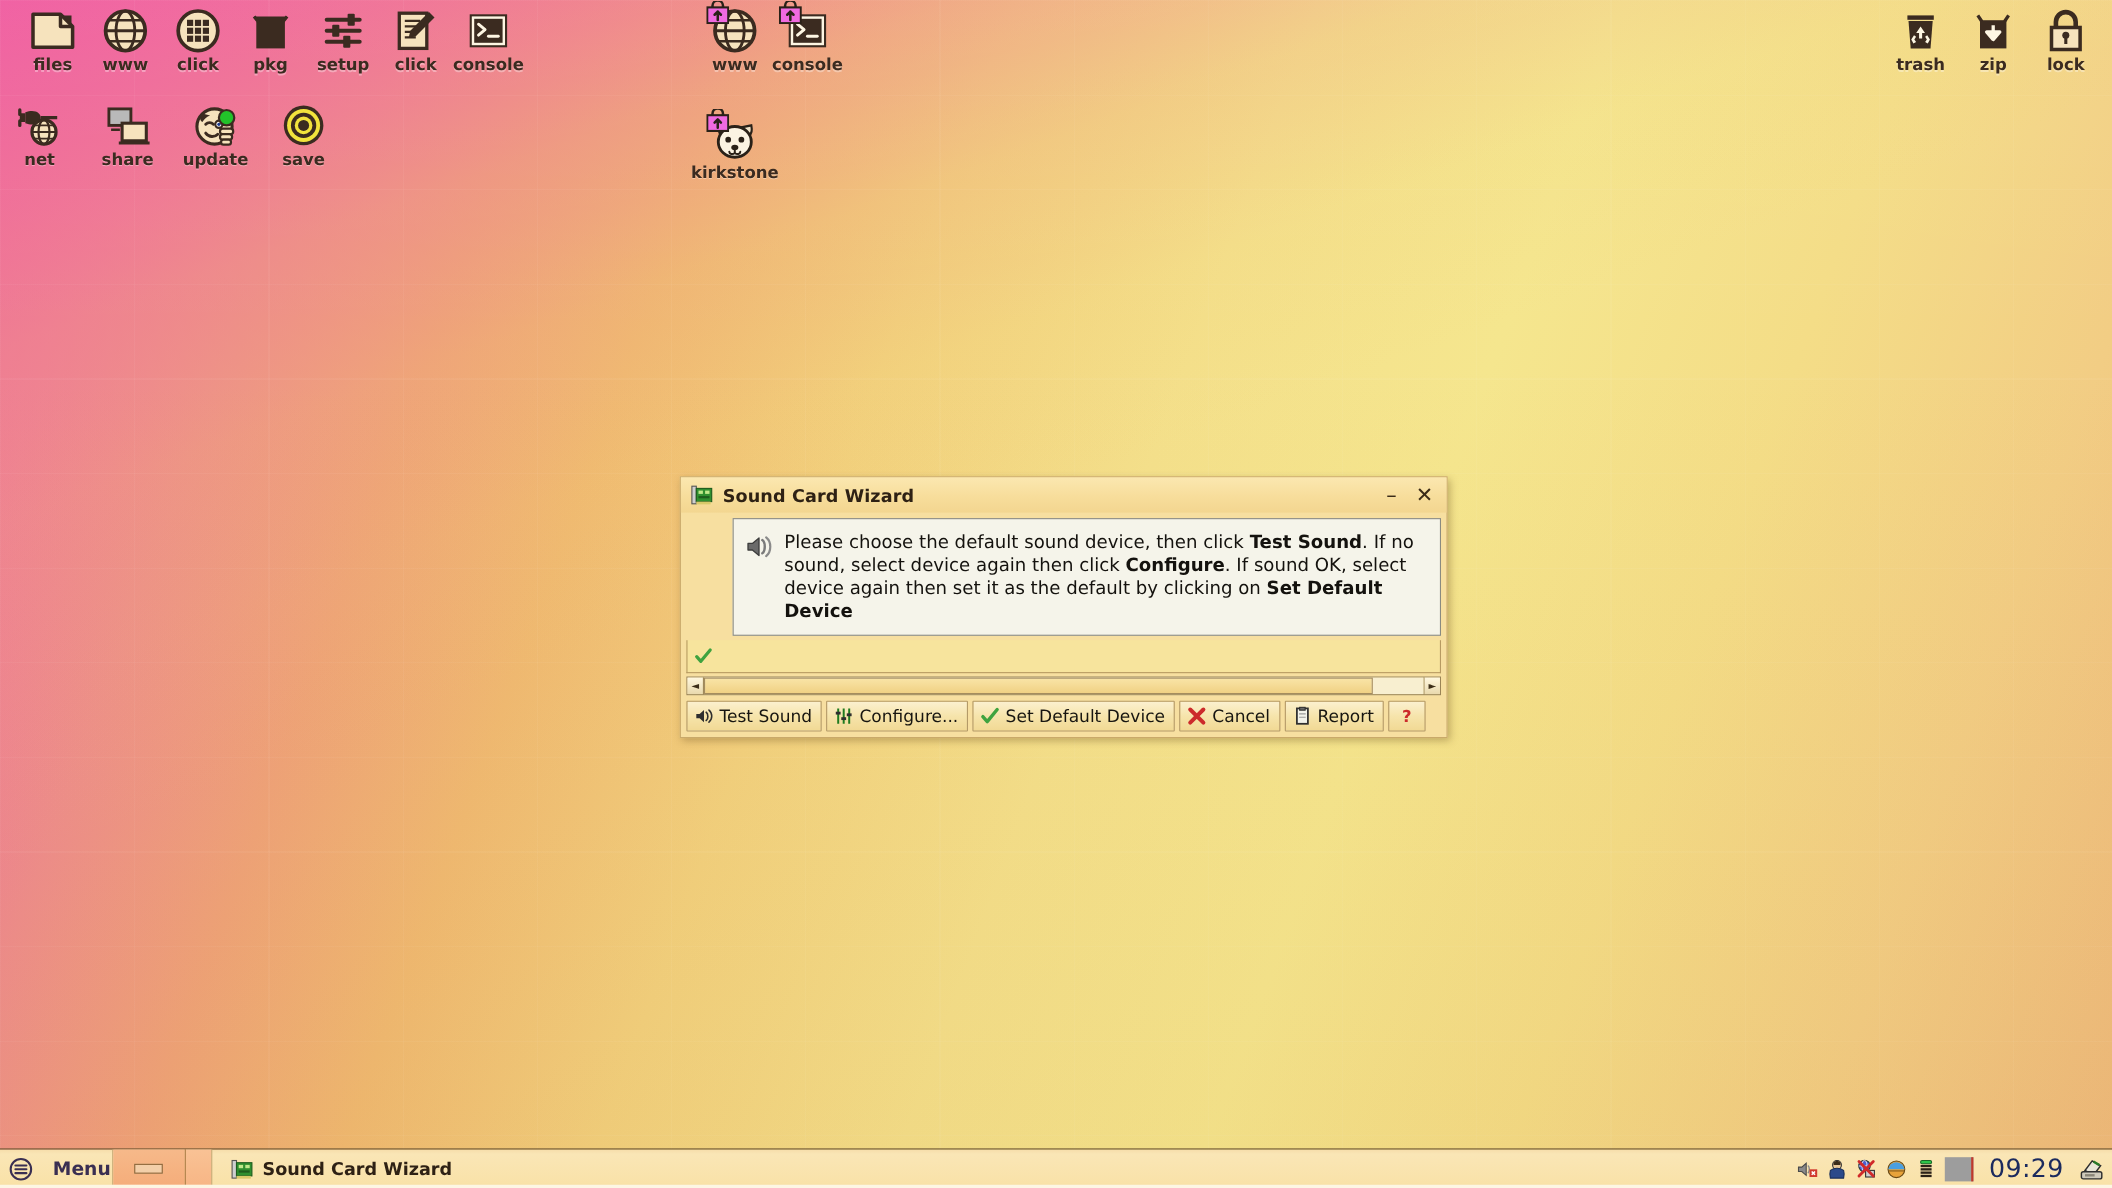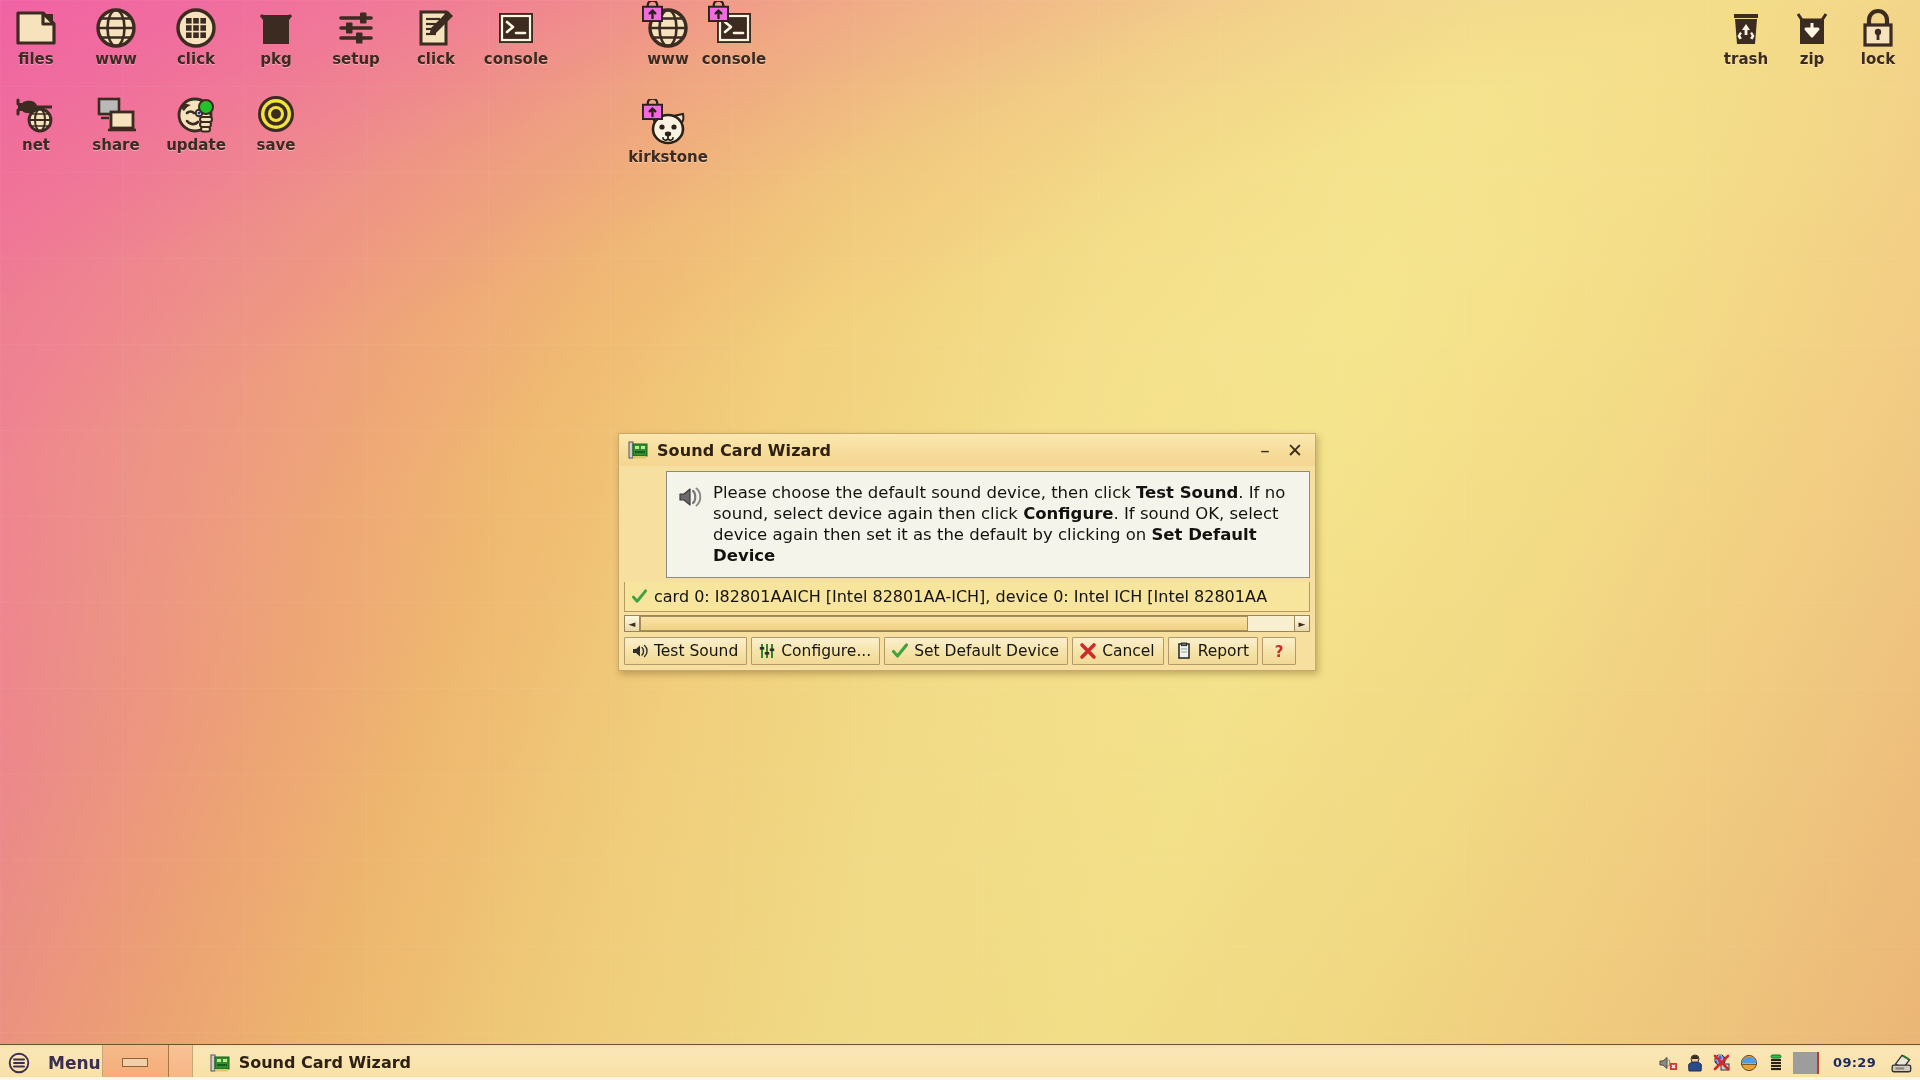--- a/index.html
+++ b/index.html
@@ -53,21 +53,21 @@
     cursor:pointer; position:relative;
   }
   .dicon .glyph{ width:44px; height:44px; position:relative; display:block; }
   .dicon .lbl{
     margin-top:2px; font-size:15px; color:#3b2b20; line-height:1.05;
     text-align:center; white-space:nowrap; font-weight:600;
     text-shadow:0 1px 0 rgba(255,255,255,.35);
   }
   .badge{ position:absolute; left:-4px; top:-5px; width:21px; height:21px; }
 
-  #icons-left{ left:4px; top:6px; gap:16px; }
+  #icons-left{ left:16px; top:6px; gap:2px; }
   #icons-left2{ left:4px; top:92px; gap:16px; }
   #icons-mid{ left:636px; top:6px; gap:2px; }
   #icons-mid2{ left:636px; top:104px; gap:2px; }
   #icons-right{ right:10px; top:6px; gap:2px;justify-content:space-between; }
 
   
   #dialog{
     position:absolute; left:618px; top:433px; width:698px;
     background:#f7dfa0;
     border:1px solid #c9a96a;
@@ -153,21 +153,21 @@
   .task{
     display:flex; align-items:center; gap:8px; padding:0 12px; cursor:pointer;
     max-width:300px;
   }
   .task .tl{ font-size:16px; font-weight:bold; color:#2e2114; white-space:nowrap; }
   #tray{
     display:flex; align-items:center; gap:7px; padding:0 6px 0 10px;
   }
   .trayicon{ width:20px; height:20px; cursor:pointer; display:block; }
   #clock{
-    font-size:13px; color:#1b2a5e; font-weight:bold; padding:0 7px;
+    font-size:23px; color:#1b2a5e; font-weight:normal; padding:0 7px;
     display:flex; align-items:center; cursor:pointer;
     letter-spacing:.3px;
   }
   #graybox{ width:26px; height:22px; background:#9d9d9d; border-right:2px solid #c0392b; cursor:pointer; }
   #bottomstrip{
     position:absolute; left:0; bottom:0; width:1920px; height:3px;
     background:#fdf6e3; pointer-events:none;
   }
 </style>
 </head>
@@ -571,21 +571,20 @@
         </svg>
       <div id="msgtext">
         <span>Please choose the default sound device, then click </span><b>Test Sound</b><span>. If no sound, select device again then click </span><b>Configure</b><span>. If sound OK, select device again then set it as the default by clicking on </span><b>Set Default Device</b>
       </div>
     </div>
 
     <div id="listbox">
       <svg width="17" height="17" style="flex:none">
           <use href="#g-check"></use>
         </svg>
-      <span class="txt">card 0: I82801AAICH [Intel 82801AA-ICH], device 0: Intel ICH [Intel 82801AA</span>
     </div>
 
     <div id="hscroll">
       <div class="sbtn">◄</div>
       <div id="strack">
         <div id="sthumb" style="width: 93%;"></div>
       </div>
       <div class="sbtn r">►</div>
     </div>
 

